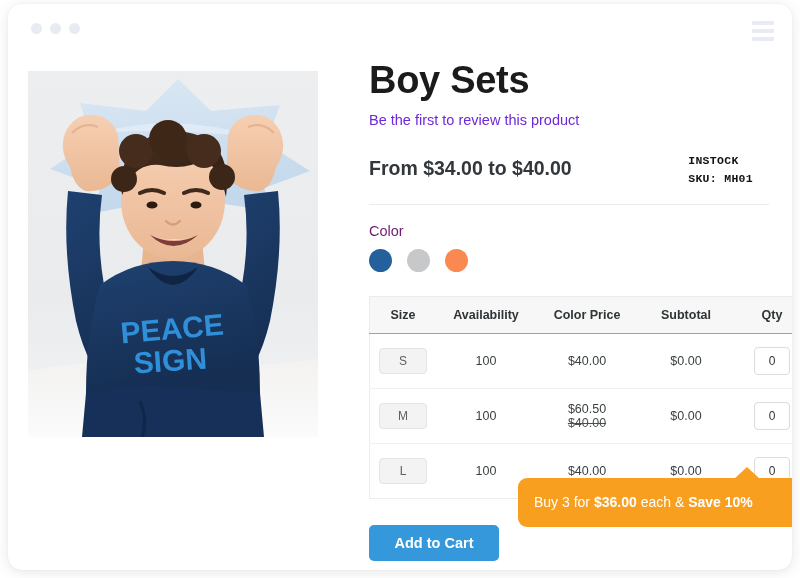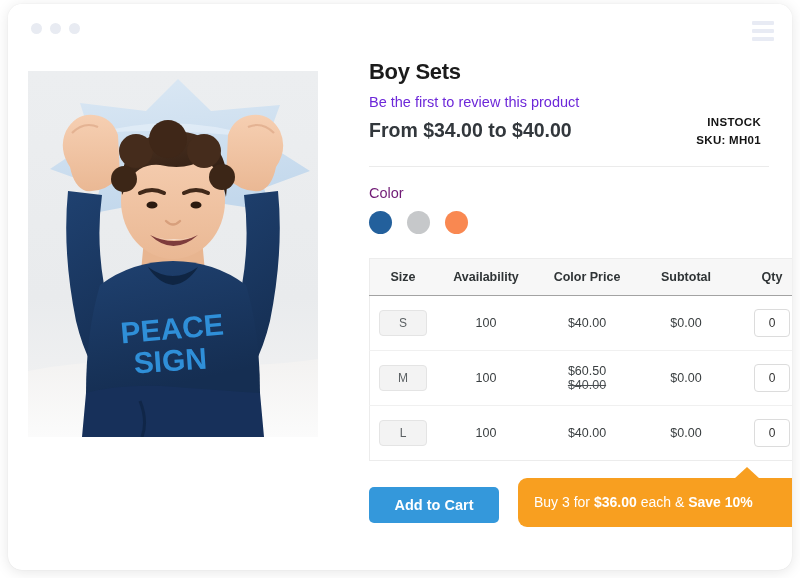--- a/index.html
+++ b/index.html
@@ -86,53 +86,55 @@
   .product-image svg { display: block; }
 
   .details {
     position: absolute;
     left: 361px;
     top: 8px;
     width: 400px;
   }
 
   .product-title {
-    font-size: 22px;
+    font-size: 38px;
     font-weight: bold;
     color: #1b1b1b;
     letter-spacing: -0.3px;
     margin: 0 0 9px 0;
     line-height: 1.1;
   }
   .review-link {
     display: inline-block;
     font-size: 14.5px;
     color: #6d28d9;
     text-decoration: none;
     margin-bottom: 9px;
     cursor: pointer;
   }
   .price-row {
     position: relative;
     height: 38px;
+    margin-top: 20px;
   }
   .price-range {
     font-size: 19.5px;
     font-weight: bold;
     color: #32373c;
     position: absolute;
     left: 0;
     top: 0;
   }
   .stock-block {
     position: absolute;
-    right: 8px;
+    right: 16px;
     top: -5px;
-    text-align: right;
+    text-align: left;
     line-height: 1.55;
+    font-family: Liberation Mono, monospace;
   }
   .stock-status, .sku {
     font-size: 11.5px;
     font-weight: bold;
     color: #141414;
     letter-spacing: 0.3px;
   }
   .divider {
     border: 0;
     border-top: 1px solid #ebebeb;

